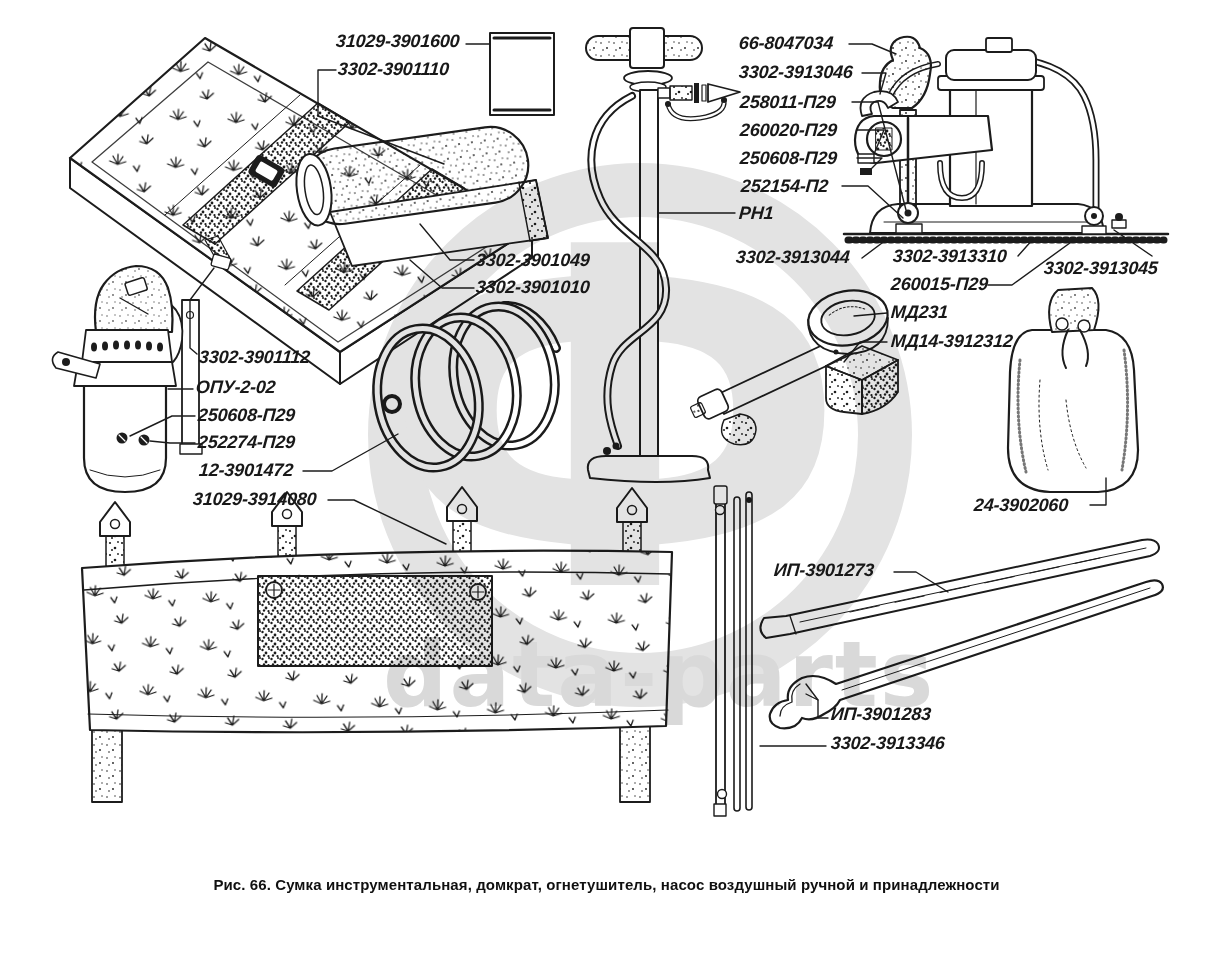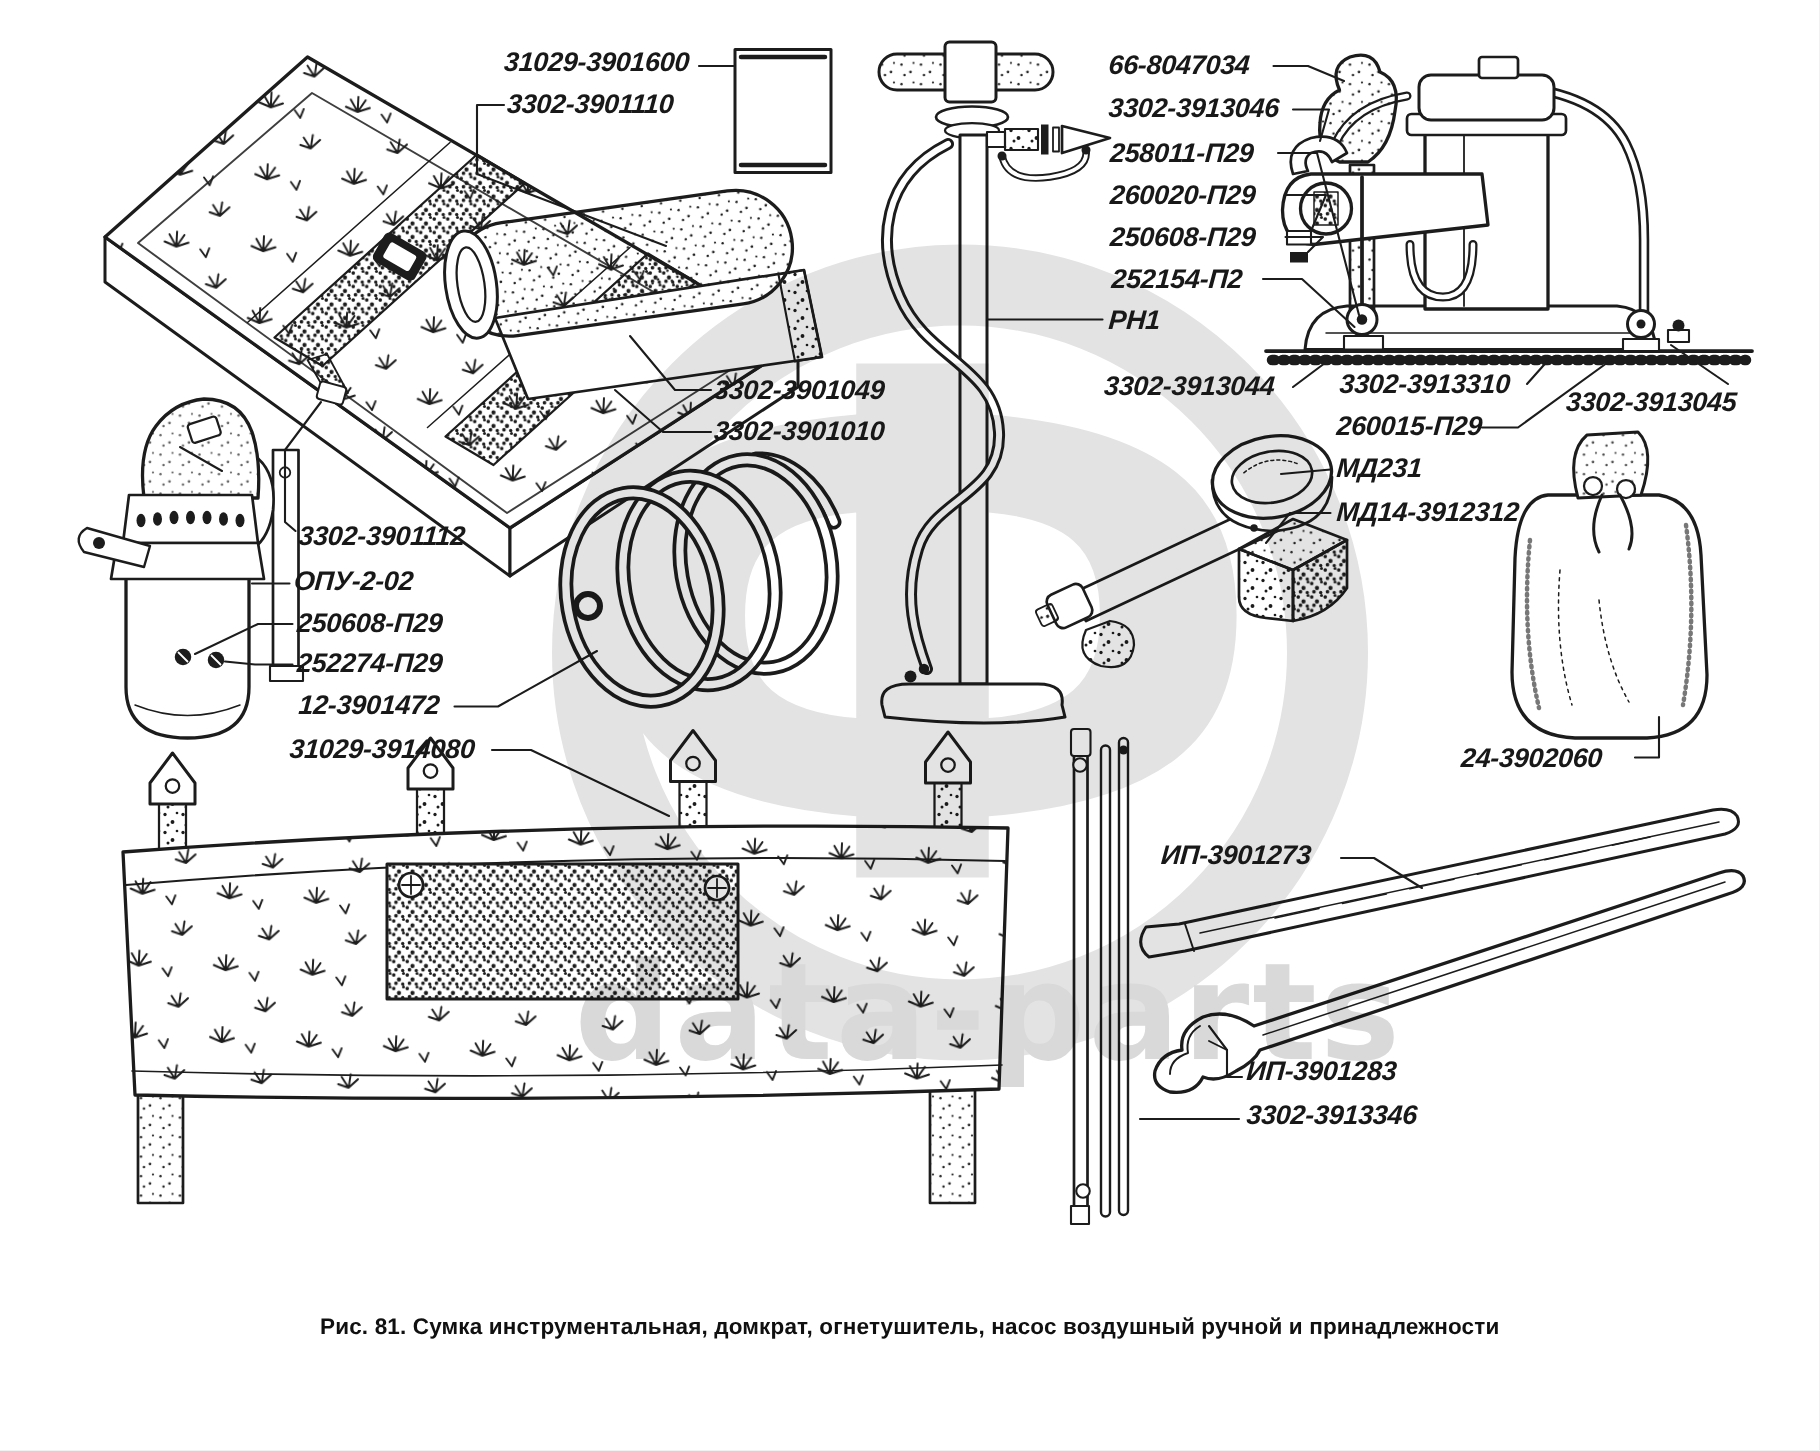--- a/index.html
+++ b/index.html
@@ -330,15 +330,15 @@
     <span class="plabel" style="left:893px;top:246px">3302-3913310</span>
     <span class="plabel" style="left:891px;top:274px">260015-П29</span>
     <span class="plabel" style="left:1044px;top:258px">3302-3913045</span>
     <span class="plabel" style="left:891px;top:302px">МД231</span>
     <span class="plabel" style="left:891px;top:331px">МД14-3912312</span>
     <span class="plabel" style="left:974px;top:495px">24-3902060</span>
     <span class="plabel" style="left:774px;top:560px">ИП-3901273</span>
     <span class="plabel" style="left:831px;top:704px">ИП-3901283</span>
     <span class="plabel" style="left:831px;top:733px">3302-3913346</span>
 
-    <div class="caption">Рис. 81. Сумка инструментальная, домкрат, огнетушитель, насос воздушный ручной и принадлежности</div>
+    <div class="caption">Рис. 66. Сумка инструментальная, домкрат, огнетушитель, насос воздушный ручной и принадлежности</div>
   </div>
 </div>
 
 </body></html>

